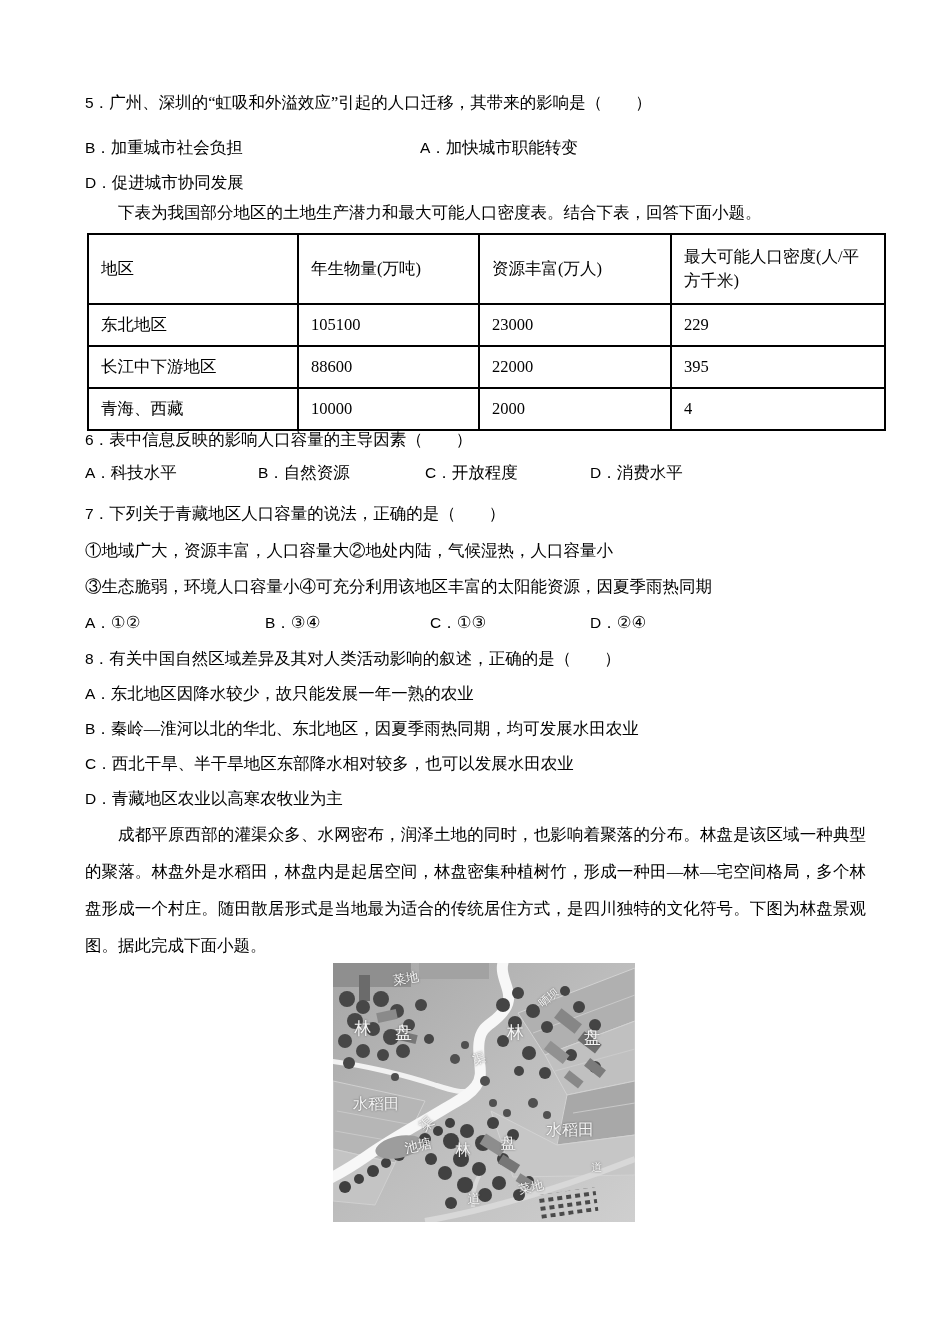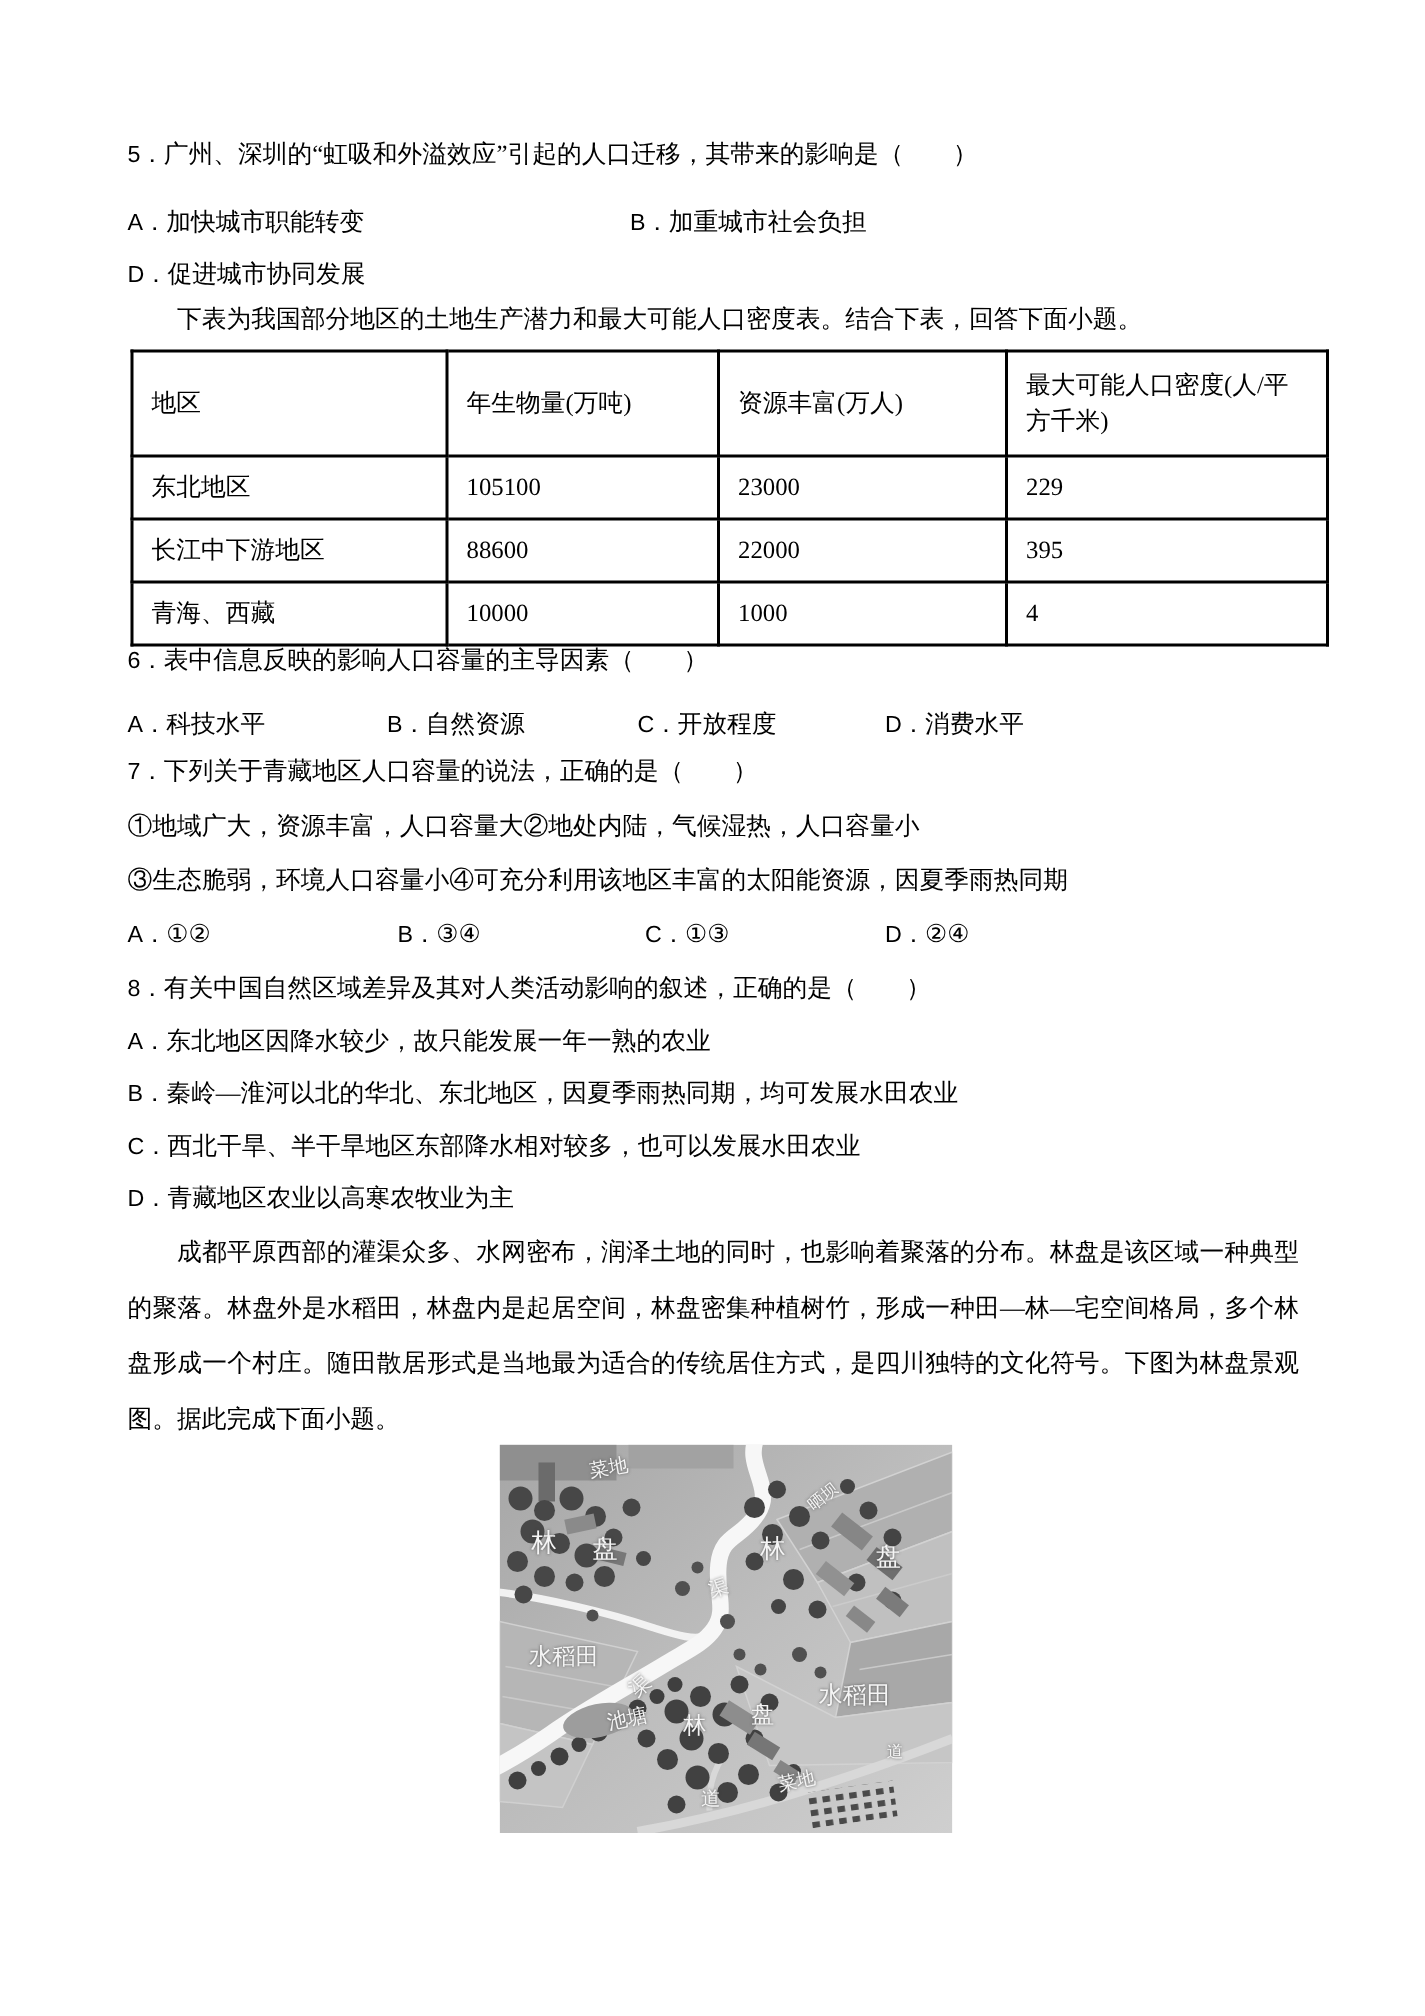--- a/index.html
+++ b/index.html
@@ -37,22 +37,22 @@
     text-shadow:0 0 2px rgba(60,60,60,.8);transform-origin:left center;
   }
 </style>
 </head>
 <body>
 
 <div class="line" style="top:91px">
   <span class="qnum">5．</span><span>广州、深圳的“虹吸和外溢效应”引起的人口迁移，其带来的影响是（　　）</span>
 </div>
 <div class="line opt2" style="top:136px">
+  <span><span class="opt-label">B．</span><span>加重城市社会负担</span></span>
   <span><span class="opt-label">A．</span><span>加快城市职能转变</span></span>
-  <span><span class="opt-label">B．</span><span>加重城市社会负担</span></span>
 </div>
 <div class="line opt2" style="top:171px">
   <span><span class="opt-label">D．</span><span>促进城市协同发展</span></span>
 </div>
 
 <div class="line" style="top:201px;text-indent:2em">下表为我国部分地区的土地生产潜力和最大可能人口密度表。结合下表，回答下面小题。</div>
 
 <table class="data">
   <colgroup>
       <col style="width:210px">
@@ -75,30 +75,30 @@
   </tr>
   <tr class="drow">
     <td>长江中下游地区</td>
     <td>88600</td>
     <td>22000</td>
     <td>395</td>
   </tr>
   <tr class="drow">
     <td>青海、西藏</td>
     <td>10000</td>
-    <td>1000</td>
+    <td>2000</td>
     <td>4</td>
   </tr>
 </tbody>
   </table>
 
 <div class="line" style="top:428px">
   <span class="qnum">6．</span><span>表中信息反映的影响人口容量的主导因素（　　）</span>
 </div>
-<div class="line opt4a" style="top:471px">
+<div class="line opt4a" style="top:461px">
   <span><span class="opt-label">A．</span><span>科技水平</span></span>
   <span><span class="opt-label">B．</span><span>自然资源</span></span>
   <span><span class="opt-label">C．</span><span>开放程度</span></span>
   <span><span class="opt-label">D．</span><span>消费水平</span></span>
 </div>
 
 <div class="line" style="top:502px">
   <span class="qnum">7．</span><span>下列关于青藏地区人口容量的说法，正确的是（　　）</span>
 </div>
 <div class="line" style="top:539px">①地域广大，资源丰富，人口容量大②地处内陆，气候湿热，人口容量小</div>

